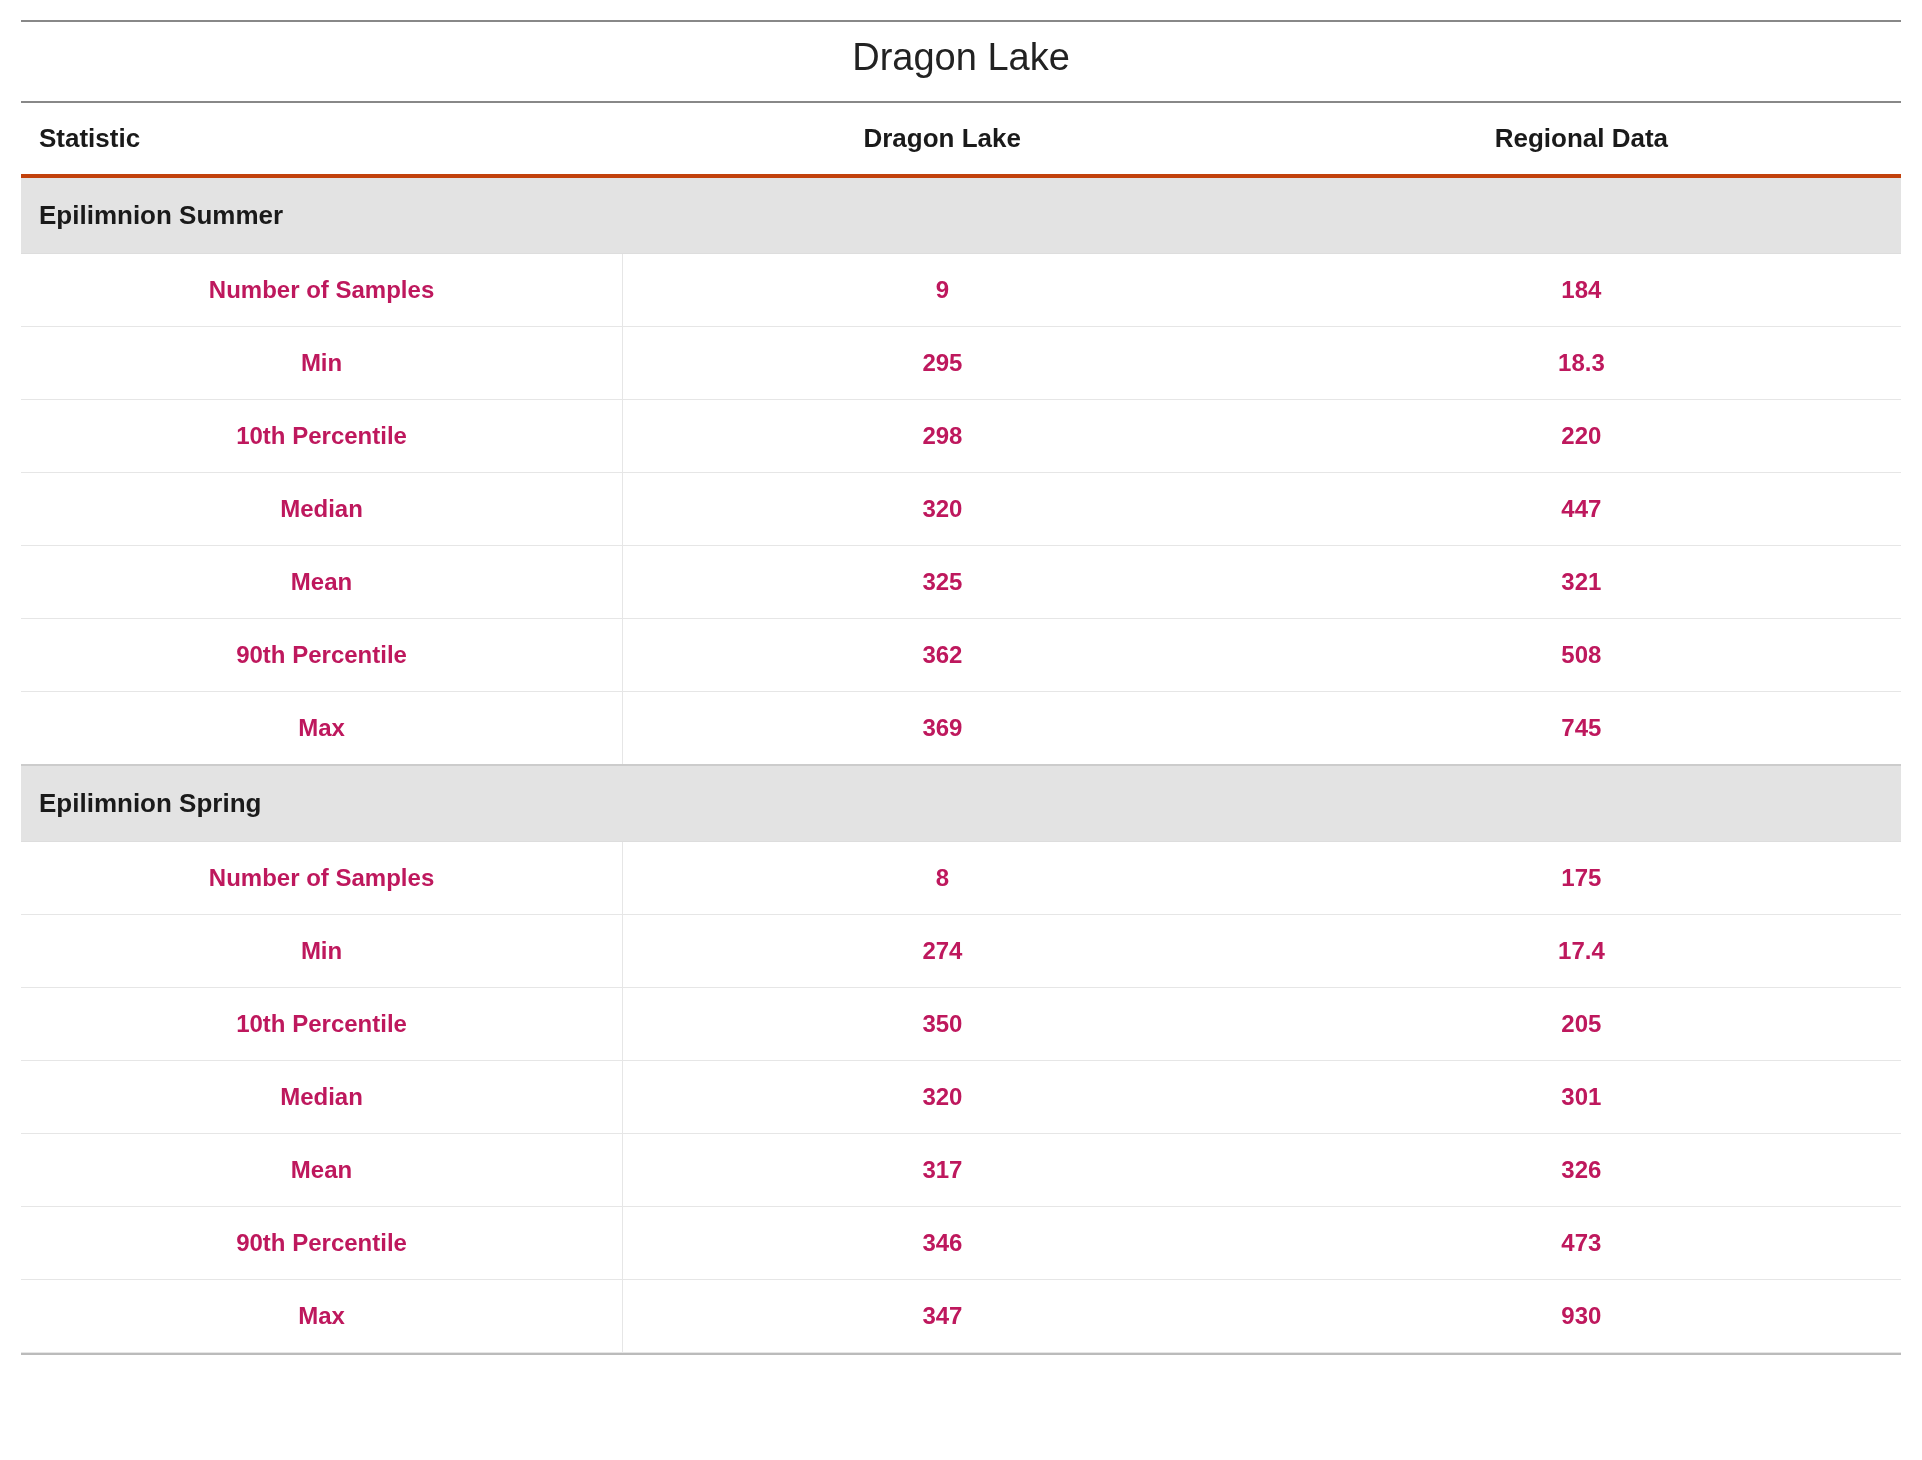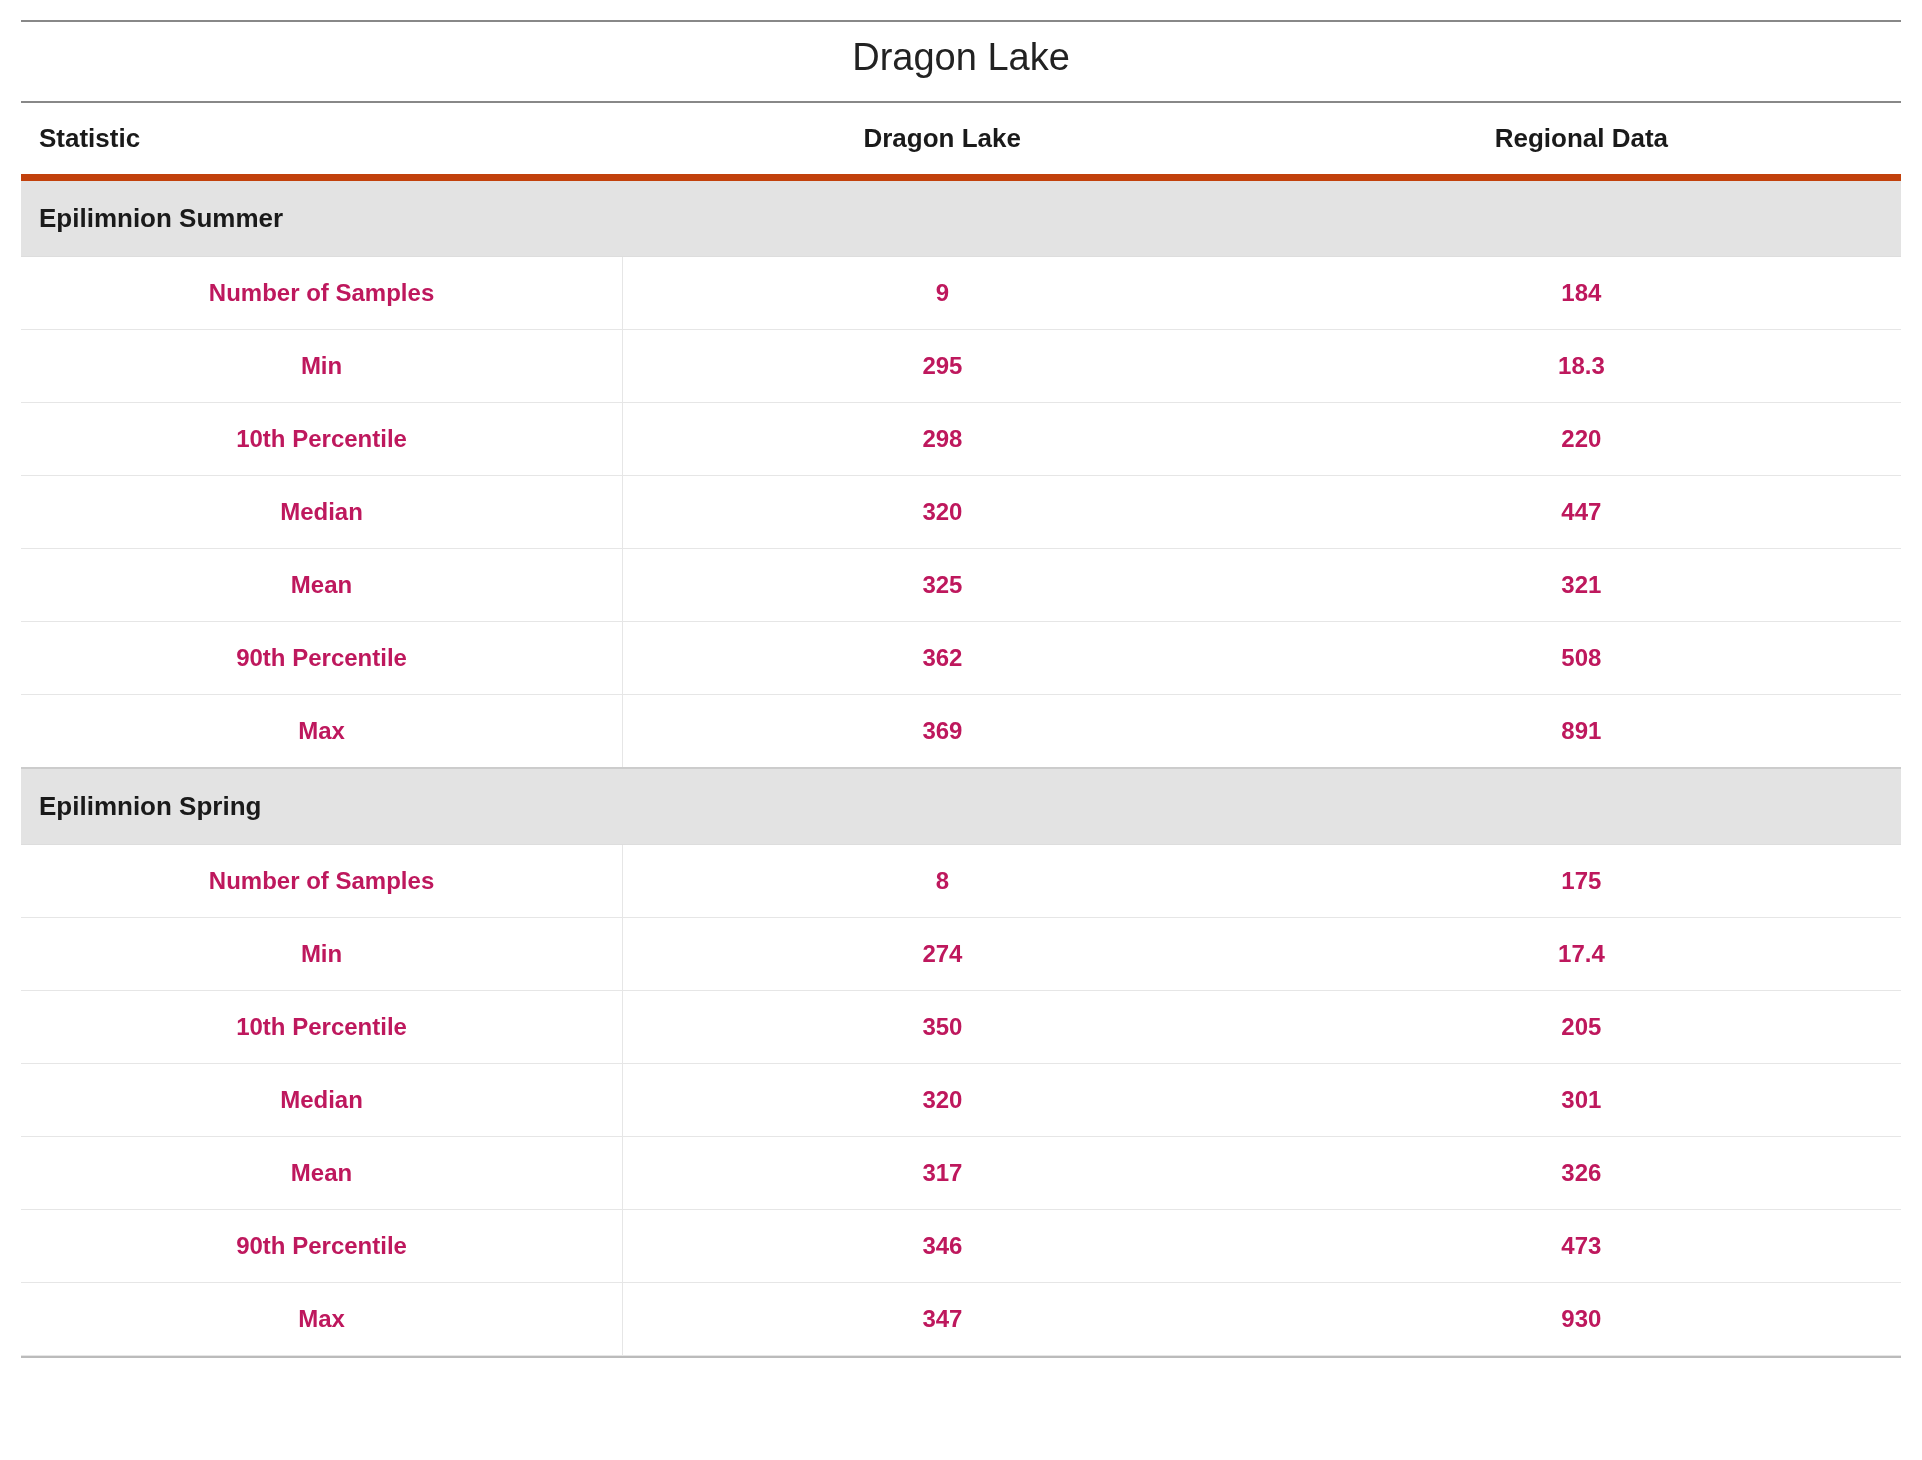--- a/index.html
+++ b/index.html
@@ -56,21 +56,21 @@
     thead th.col-val {
       text-align: center;
       width: 34%;
     }
     .section-row td {
       background: #e3e3e3;
       font-weight: 700;
       font-size: 26px;
       padding: 22px 18px;
       color: #1a1a1a;
-      border-top: 7px solid #c2410c;
+      border-top: 4px solid #c2410c;
       border-bottom: 1px solid #ddd;
     }
     .section-row.with-top-border td {
       border-top: 2px solid #ccc;
     }
     .data-row td {
       font-size: 24px;
       font-weight: 700;
       padding: 22px 18px;
       border-bottom: 1px solid #e6e6e6;
@@ -137,21 +137,21 @@
           <td class="val">321</td>
         </tr>
         <tr class="data-row">
           <td class="stat-name">90th Percentile</td>
           <td class="val">362</td>
           <td class="val">508</td>
         </tr>
         <tr class="data-row">
           <td class="stat-name">Max</td>
           <td class="val">369</td>
-          <td class="val">891</td>
+          <td class="val">745</td>
         </tr>
         <tr class="section-row with-top-border">
           <td colspan="3">Epilimnion Spring</td>
         </tr>
         <tr class="data-row">
           <td class="stat-name">Number of Samples</td>
           <td class="val">8</td>
           <td class="val">175</td>
         </tr>
         <tr class="data-row">

